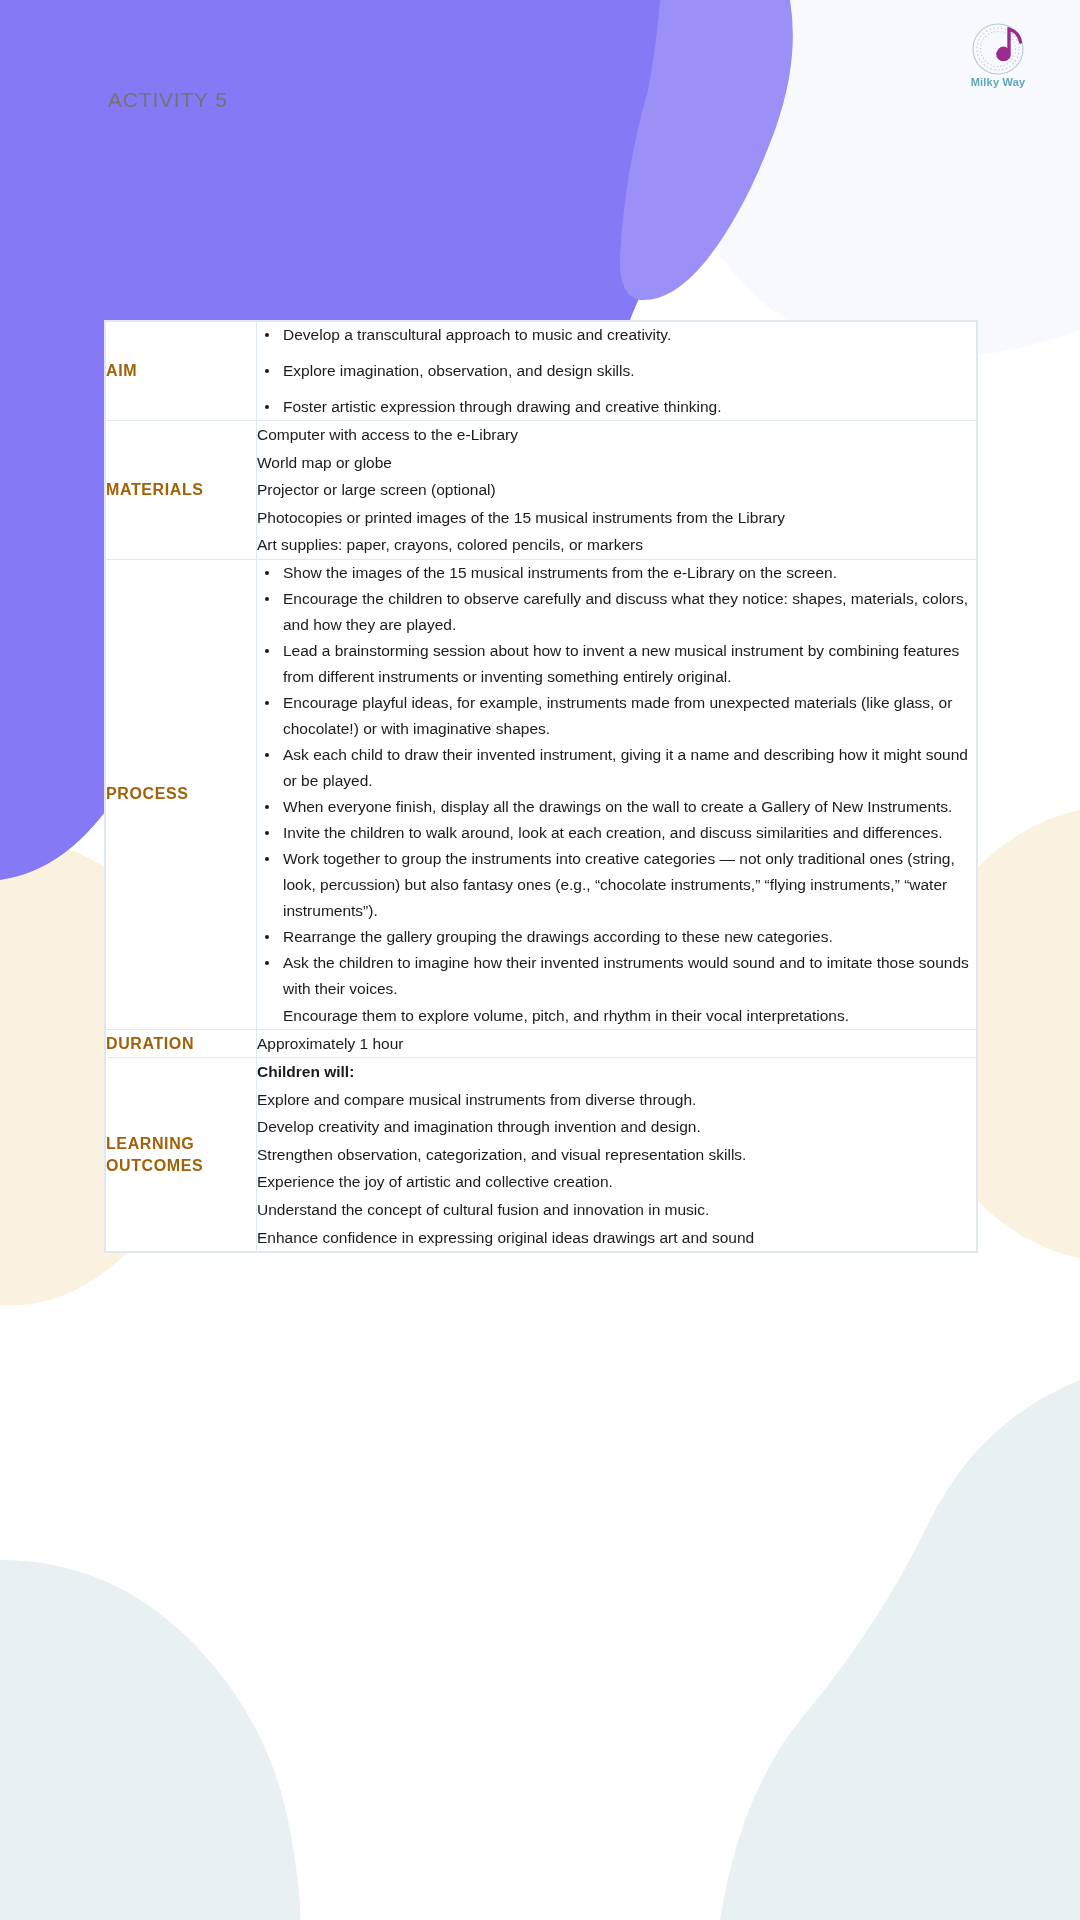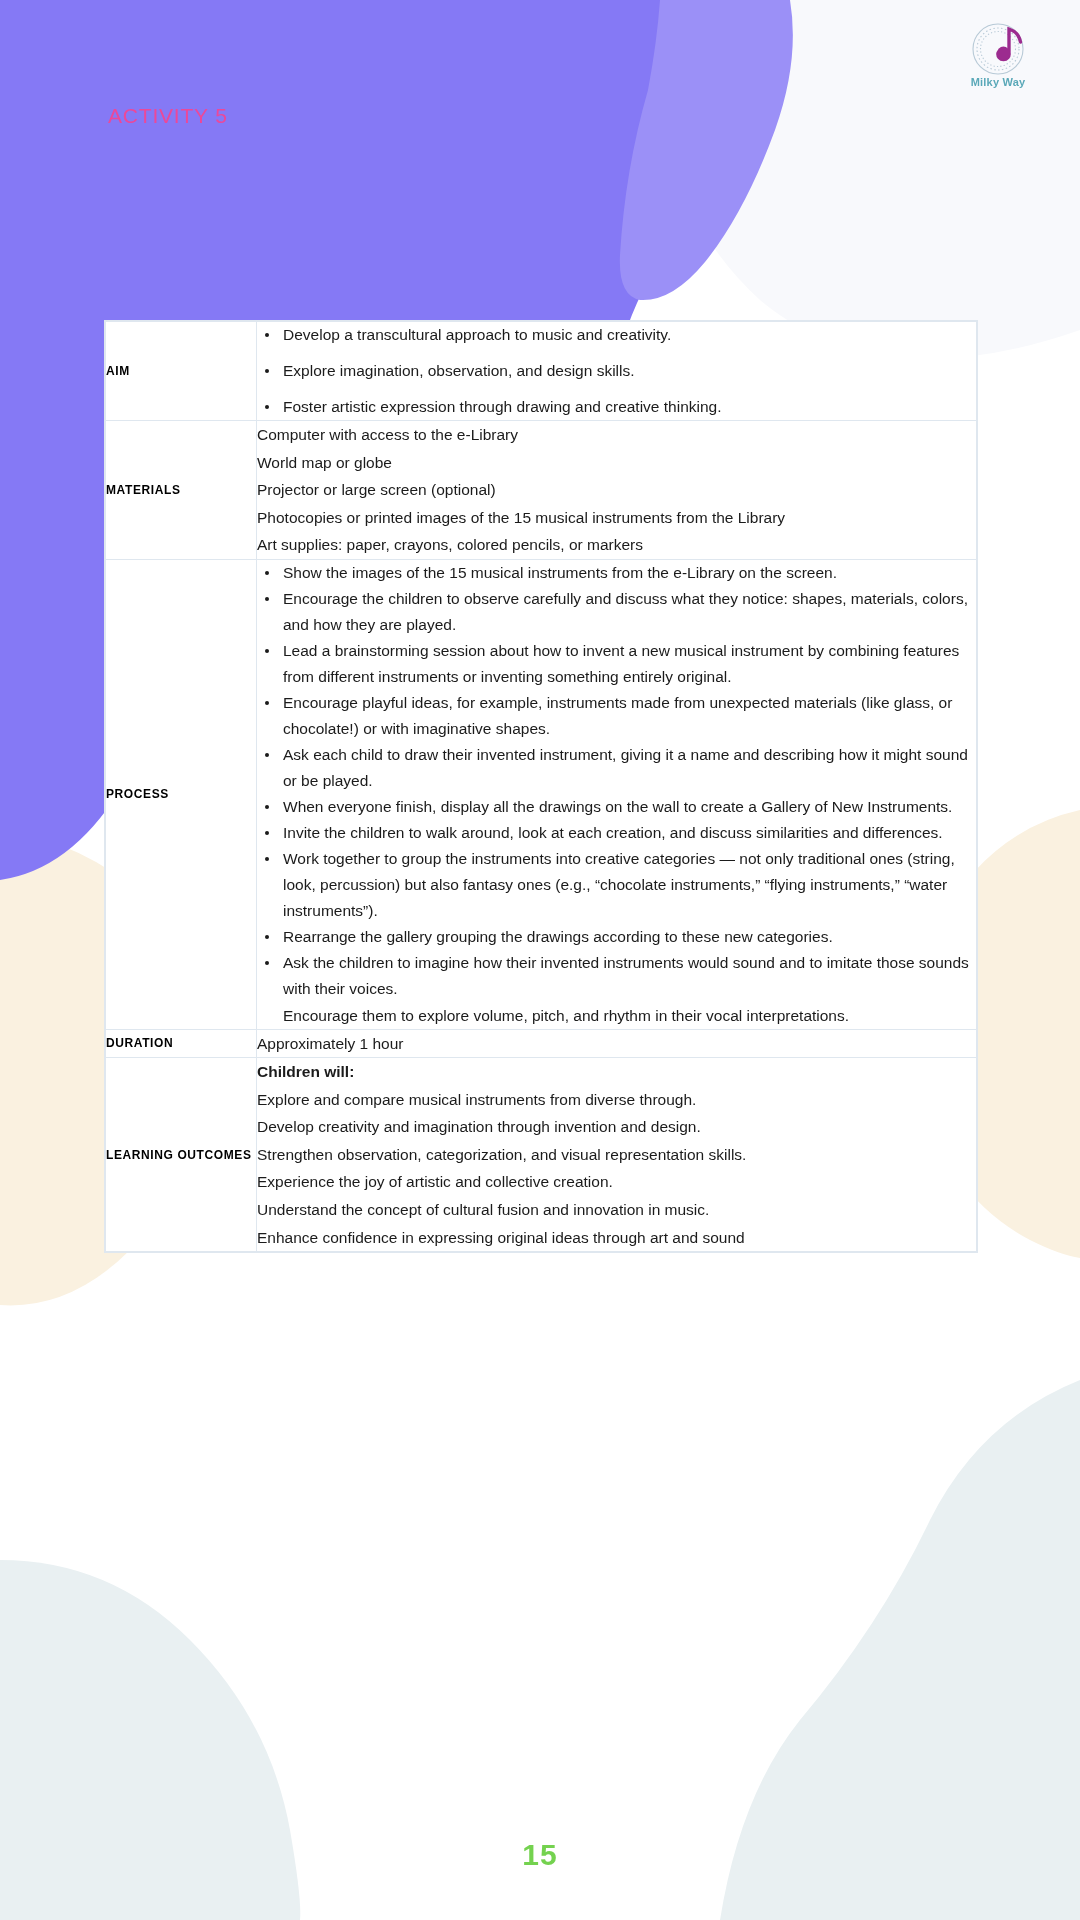--- a/index.html
+++ b/index.html
@@ -32,24 +32,24 @@
   
   .header-text {
     position: absolute;
     left: 108px;
     top: 88px;
     z-index: 5;
   }
   .activity-kicker {
     font-size: 21px;
     letter-spacing: 0.8px;
-    color: #ec4899;
+    color: #737373;
     font-weight: 400;
     line-height: 1.15;
-    margin: 16px 0 3px 0;
+    margin: 0 0 3px 0;
   }
   .activity-title {
     font-size: 23px;
     letter-spacing: 0.2px;
     color: #0d0d0d;
     font-weight: 700;
     line-height: 1.15;
     margin: 0;
   }
 
@@ -91,22 +91,22 @@
   }
   table.activity-table tr { background: #fff; }
   table.activity-table td {
     border: 1px solid #dfe7ef;
     vertical-align: middle;
     padding: 0;
   }
   td.label-cell {
     width: 150px;
     padding: 18px 0 18px 10px;
-    color: #000000;
-    font-size: 12px;
+    color: #a16207;
+    font-size: 16px;
     font-weight: 600;
     letter-spacing: 0.6px;
     line-height: 1.35;
     vertical-align: middle;
   }
   td.content-cell {
     padding: 16px 20px 16px 20px;
     color: #1b1b1b;
     font-size: 15.5px;
     line-height: 1.68;
@@ -263,23 +263,22 @@
 
         <tr>
           <td class="label-cell">LEARNING OUTCOMES</td>
           <td class="content-cell">
             <p class="plain-line lead">Children will:</p>
             <p class="plain-line">Explore and compare musical instruments from diverse through.</p>
             <p class="plain-line">Develop creativity and imagination through invention and design.</p>
             <p class="plain-line">Strengthen observation, categorization, and visual representation skills.</p>
             <p class="plain-line">Experience the joy of artistic and collective creation.</p>
             <p class="plain-line">Understand the concept of cultural fusion and innovation in music.</p>
-            <p class="plain-line">Enhance confidence in expressing original ideas through art and sound</p>
+            <p class="plain-line">Enhance confidence in expressing original ideas drawings art and sound</p>
           </td>
         </tr>
 
       </tbody>
     </table>
   </div>
 
-  <div class="page-number">15</div>
 
 </div>
 
 </body></html>

